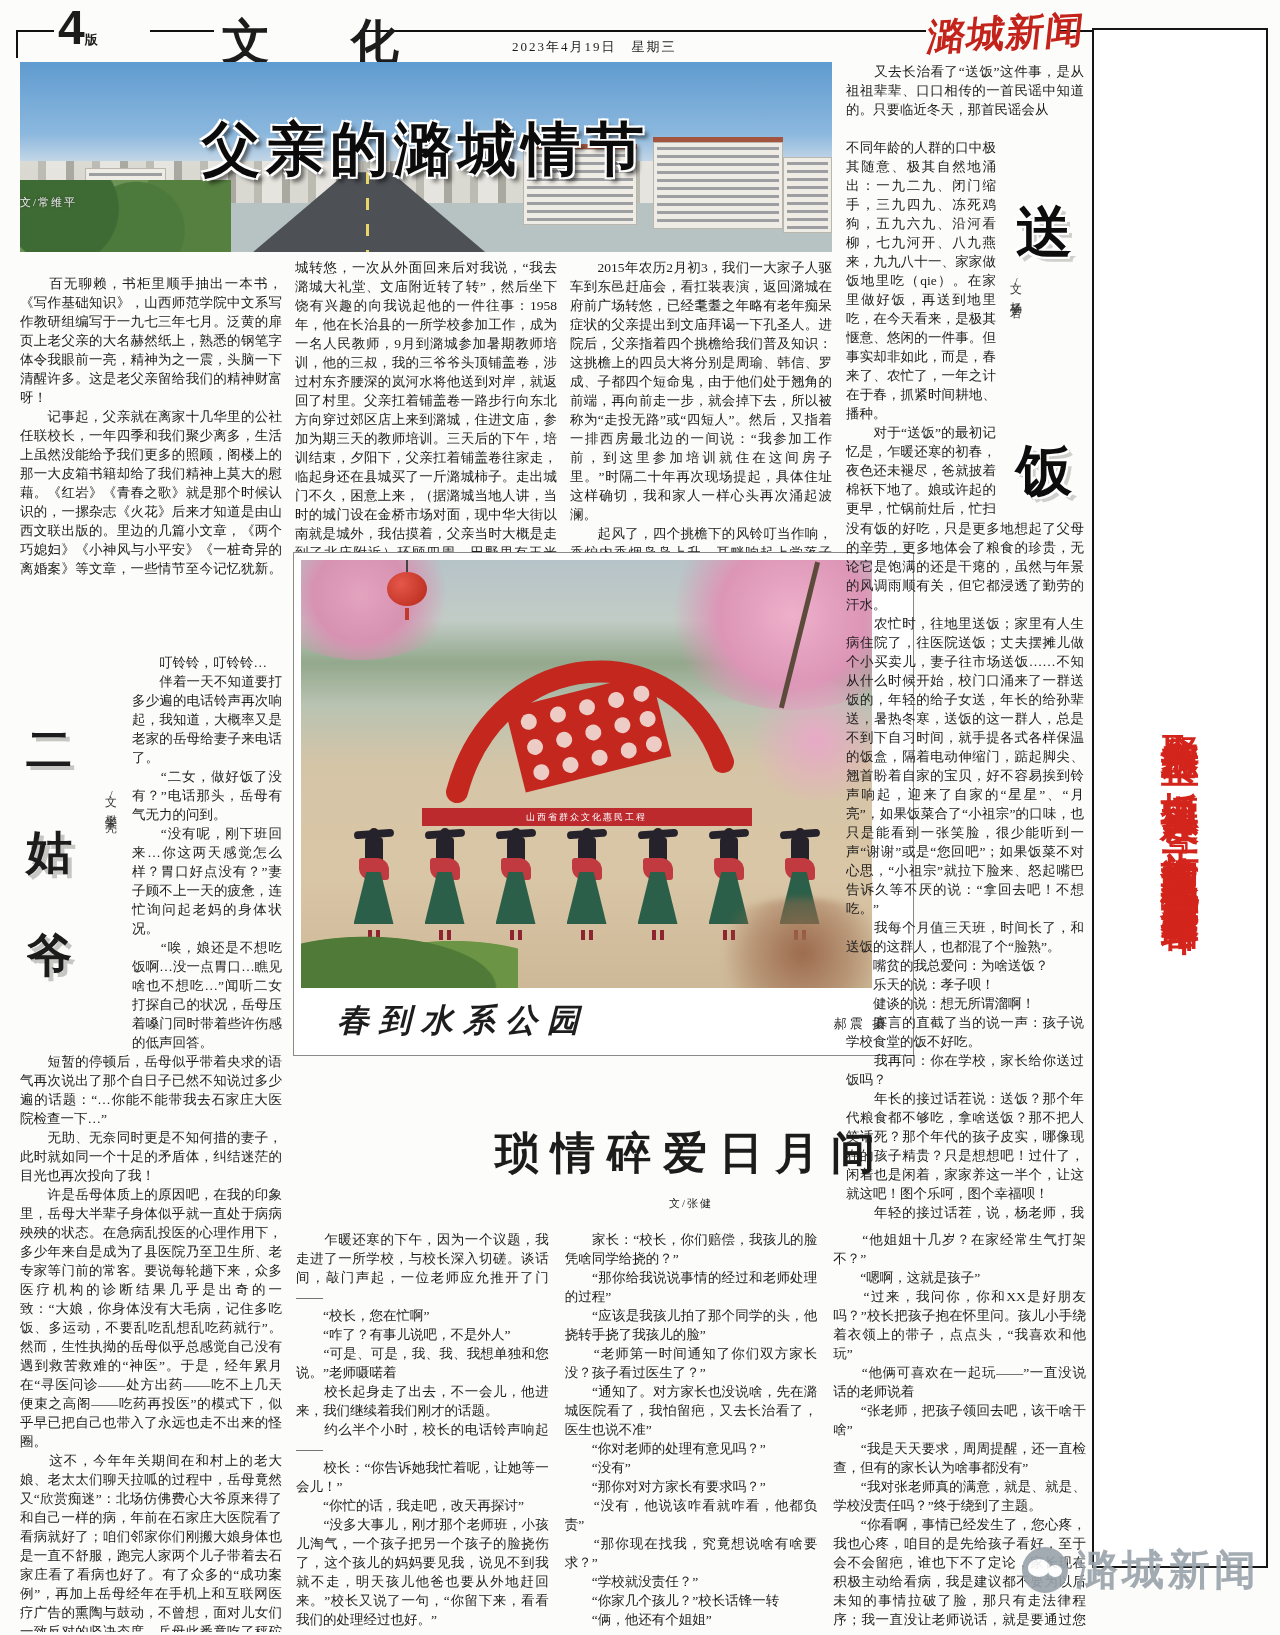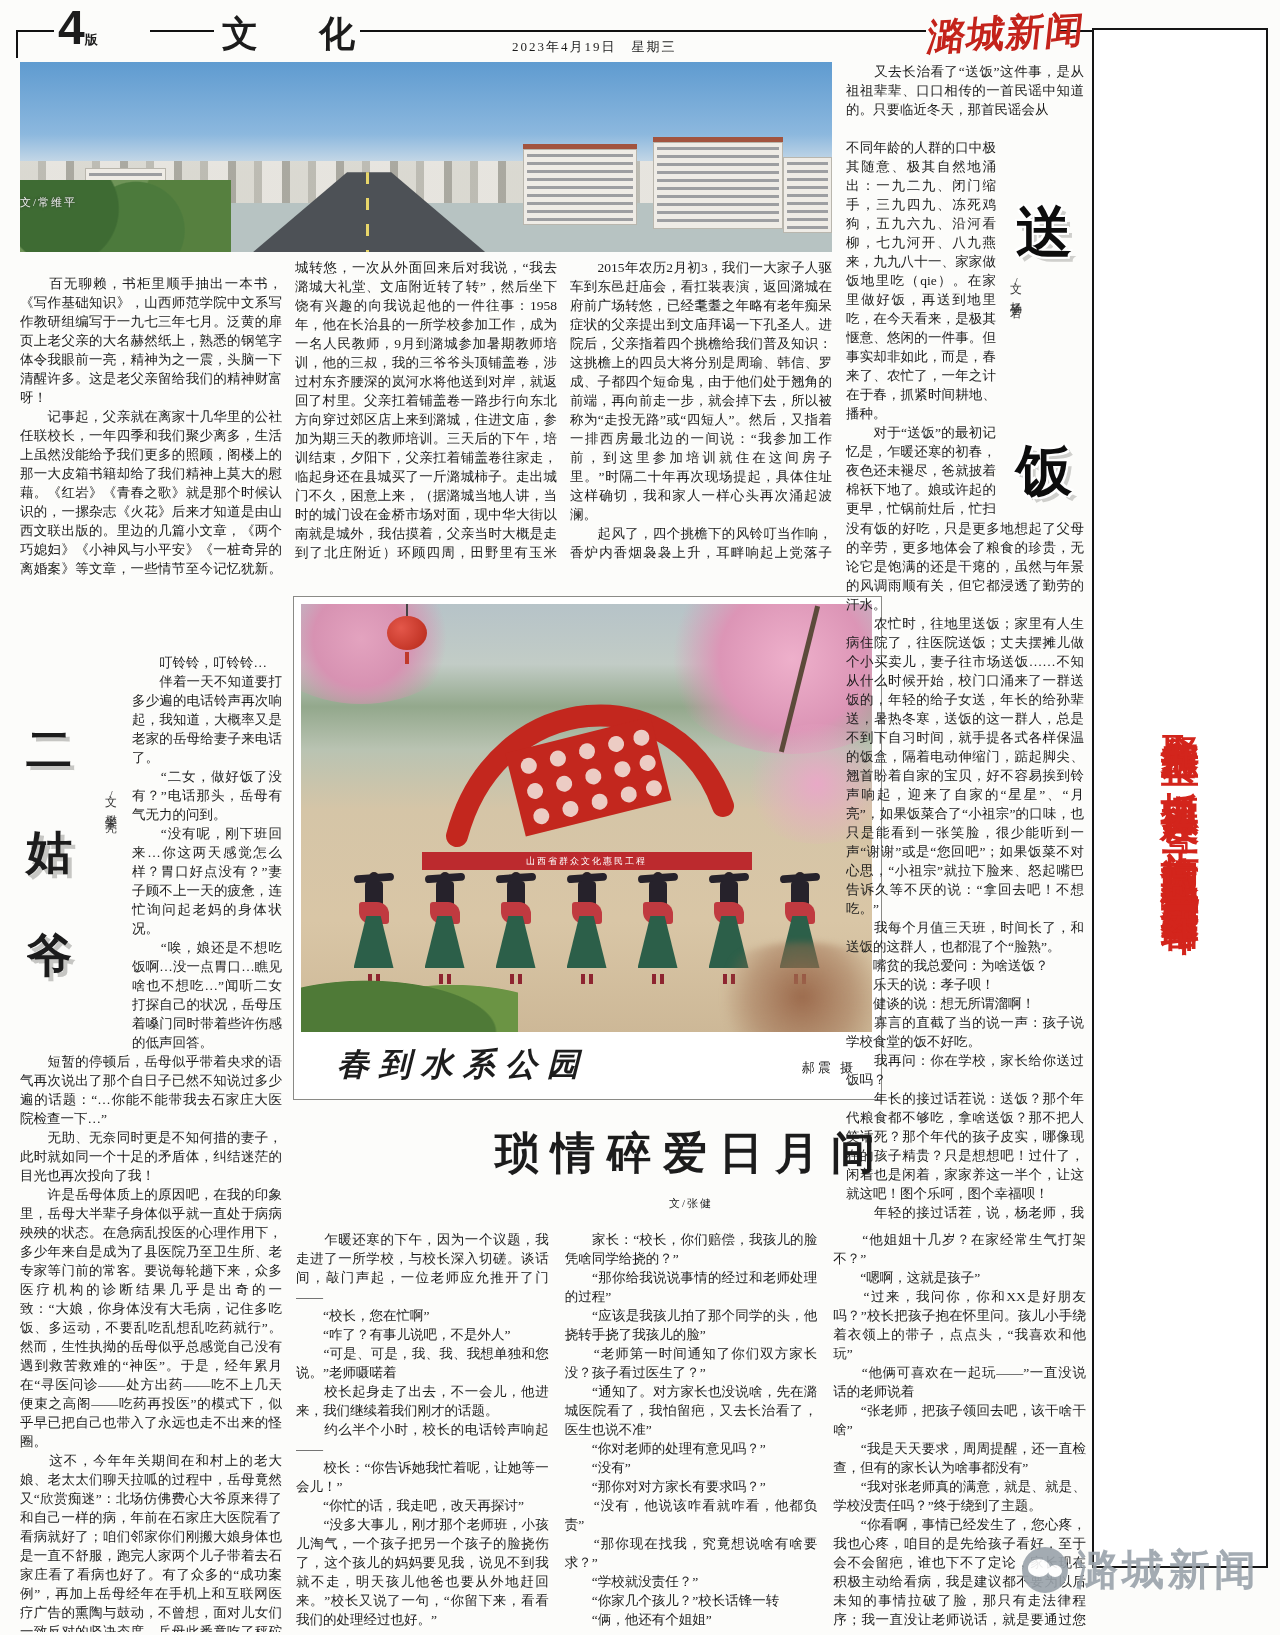--- a/index.html
+++ b/index.html
@@ -3,21 +3,21 @@
 <meta charset="utf-8">
 <style>
   html,body{margin:0;padding:0;background:#e9e7e1;}
   .page{position:relative;width:1280px;height:1635px;background:#fcfcfa;margin:0 auto;
         font-family:"Liberation Serif","DejaVu Serif",serif;color:#1c1c1c;overflow:hidden;}
   .abs{position:absolute;}
   .rule{background:#111;}
   
   .pagenum{font-family:"Liberation Sans","DejaVu Sans",sans-serif;font-weight:900;font-size:48px;line-height:48px;}
   .pagenum small{font-size:13px;font-weight:700;}
-  .section-title{font-weight:900;font-size:36px;letter-spacing:26px;font-family:Liberation Serif, serif;}
+  .section-title{font-weight:900;font-size:48px;letter-spacing:26px;font-family:Liberation Mono, monospace;}
   .hdr-date{font-size:13px;letter-spacing:2px;}
   .masthead{color:#c4231b;font-weight:bold;font-size:38px;letter-spacing:1px;
             transform:skewX(-9deg) rotate(-3deg);font-family:"Liberation Serif",serif;}
   
   .banner-box{left:1092px;top:28px;width:172px;height:1536px;border:2px solid #151515;background:#fff;overflow:hidden;}
   .banner-text{writing-mode:vertical-rl;text-orientation:upright;height:1520px;margin:6px auto 0;
                font-family:"Liberation Sans","DejaVu Sans",sans-serif;font-weight:900;
                font-size:38px;letter-spacing:3px;line-height:168px;color:#d3251c;text-align:center;}
   
   .watermark{left:1022px;top:1542px;display:flex;align-items:center;gap:8px;z-index:9;opacity:.9;}
@@ -45,21 +45,21 @@
                    radial-gradient(circle at 85% 35%,#56803f 0 30%,transparent 31%),#6f9458;}
   .headline-overlay{position:absolute;left:0;top:26%;width:100%;text-align:center;
         font-size:58px;font-weight:900;letter-spacing:6px;color:#0b0b0b;font-family:"Liberation Serif",serif;
         text-shadow:-2px -2px 0 #fff,2px -2px 0 #fff,-2px 2px 0 #fff,2px 2px 0 #fff,5px 5px 4px rgba(0,0,0,.55);}
   .photo-byline{position:absolute;left:0;top:70%;width:62%;color:#f2f2f2;font-size:11px;letter-spacing:2px;
         text-shadow:0 0 3px #333;}
   
   .bodytext{font-size:13.5px;line-height:19px;text-align:justify;white-space:pre-line;overflow:hidden;}
   .father-col{top:258px;width:262px;height:306px;}
   
-  .photo-center{left:293px;top:596px;width:587px;height:502px;border:1px solid #8a8a86;background:#fff;}
+  .photo-center{left:293px;top:552px;width:587px;height:502px;border:1px solid #8a8a86;background:#fff;padding-left:32px;}
   .park{position:absolute;left:7px;top:7px;width:571px;height:428px;overflow:hidden;
         background:linear-gradient(180deg,#b6c3c8 0%,#c2ccc6 14%,#93a88c 24%,#b9c3b2 34%,#d5c5a7 48%,#d9c6a6 74%,#cdb897 100%);}
   .blossom{position:absolute;border-radius:50%;}
   .trunk{position:absolute;width:5px;background:#5c4a3a;}
   .lantern{position:absolute;left:86px;top:8px;width:40px;height:46px;}
   .lantern .wire{position:absolute;left:19px;top:-8px;width:2px;height:12px;background:#444;}
   .lantern .body{position:absolute;left:0;top:4px;width:40px;height:34px;border-radius:50%;
         background:radial-gradient(circle at 35% 35%,#e4574a,#b52718);}
   .lantern .tassel{position:absolute;left:18px;bottom:-6px;width:4px;height:12px;background:#c0392b;}
   .sculpt{position:absolute;left:50%;top:52px;transform:translateX(-50%);}
@@ -147,20 +147,21 @@
     <div class="bldg" style="left:94%;top:50%;width:6%;height:40%;">
         <div class="win"></div>
       </div>
     <div class="bldg" style="left:8%;top:56%;width:10%;height:22%;">
         <div class="win"></div>
       </div>
     <div class="greens"></div>
     <div class="road">
         <div class="lane"></div>
       </div>
+    <div class="headline-overlay">父亲的潞城情节</div>
     <div class="photo-byline">文/常维平</div>
   </div>
 
   <div class="abs bodytext father-col" style="left:20px;margin-top:16px;">　　百无聊赖，书柜里顺手抽出一本书，《写作基础知识》，山西师范学院中文系写作教研组编写于一九七三年七月。泛黄的扉页上老父亲的大名赫然纸上，熟悉的钢笔字体令我眼前一亮，精神为之一震，头脑一下清醒许多。这是老父亲留给我们的精神财富呀！
 　　记事起，父亲就在离家十几华里的公社任联校长，一年四季和我们聚少离多，生活上虽然没能给予我们更多的照顾，阁楼上的那一大皮箱书籍却给了我们精神上莫大的慰藉。《红岩》《青春之歌》就是那个时候认识的，一摞杂志《火花》后来才知道是由山西文联出版的。里边的几篇小文章，《两个巧媳妇》《小神风与小平安》《一桩奇异的离婚案》等文章，一些情节至今记忆犹新。《红岩》《青春之歌》两本大书看不完，只好拿到课堂上偷看，被老师发现没收，老师也被故事情节吸引，学生课桌上做作业，老师讲台上看书，下课钟声一响，老师前脚刚迈出教室，学生们一哄而上，跳在讲台上争相翻阅。两部厚重的长篇小说在当时的小山村只是唯一，没有其二，我们兄弟姐妹的阅读习惯也是在那个时候形成的。</div>
   <div class="abs bodytext father-col" style="left:295px;">城转悠，一次从外面回来后对我说，“我去潞城大礼堂、文庙附近转了转”，然后坐下饶有兴趣的向我说起他的一件往事：1958年，他在长治县的一所学校参加工作，成为一名人民教师，9月到潞城参加暑期教师培训，他的三叔，我的三爷爷头顶铺盖卷，涉过村东齐腰深的岚河水将他送到对岸，就返回了村里。父亲扛着铺盖卷一路步行向东北方向穿过郊区店上来到潞城，住进文庙，参加为期三天的教师培训。三天后的下午，培训结束，夕阳下，父亲扛着铺盖卷往家走，临起身还在县城买了一斤潞城柿子。走出城门不久，困意上来，（据潞城当地人讲，当时的城门设在金桥市场对面，现中华大街以南就是城外，我估摸着，父亲当时大概是走到了北庄附近）环顾四周，田野里有玉米杆，抱来两捆搭起一个小窝棚钻进去，吃了两个柿子，想着小眯一会儿，谁知一觉醒来，天已经泛白，才知道在田野里过了一夜，那时候夜晚的村外经常有狼出没，过后越想越后怕。我听得头皮发麻，脊背发凉，不由得打了一个寒噤，跺着脚说“你为什么不找个小旅馆住下，小县城再不济没有宾馆，小旅馆总该有的吧”。又埋怨当时组织者，为什么要在下午散会，不知道大家有扛着铺盖卷远道而来的吗？</div>
   <div class="abs bodytext father-col" style="left:570px;">　　2015年农历2月初3，我们一大家子人驱车到东邑赶庙会，看扛装表演，返回潞城在府前广场转悠，已经耄耋之年略有老年痴呆症状的父亲提出到文庙拜谒一下孔圣人。进院后，父亲指着四个挑檐给我们普及知识：这挑檐上的四员大将分别是周瑜、韩信、罗成、子都四个短命鬼，由于他们处于翘角的前端，再向前走一步，就会掉下去，所以被称为“走投无路”或“四短人”。然后，又指着一排西房最北边的一间说：“我参加工作前，到这里参加培训就住在这间房子里。”时隔二十年再次现场提起，具体住址这样确切，我和家人一样心头再次涌起波澜。
 　　起风了，四个挑檐下的风铃叮当作响，香炉内香烟袅袅上升，耳畔响起上党落子《骂殿》里面宋太宗赵光义的唱词“风吹檐前铁锁响，香烟袅袅一炉香”。
 　　父亲一生慈祥、善良、仪表堂堂，工作中多才多艺，桃李芬芳。不但写的一手好字，而且拉板胡、吹口琴都堪为人师，为人师，高风亮节；为人父，光风霁月。父亲一生恩情做儿女的无以回报，在父亲离开我们将近四周年之际，记下此文以缅怀父亲！
 　　文章结尾，就还用赵光义的两句唱词来表明我此刻的心情吧！“睡不思，梦不想，料不就还有这一场”。</div>

